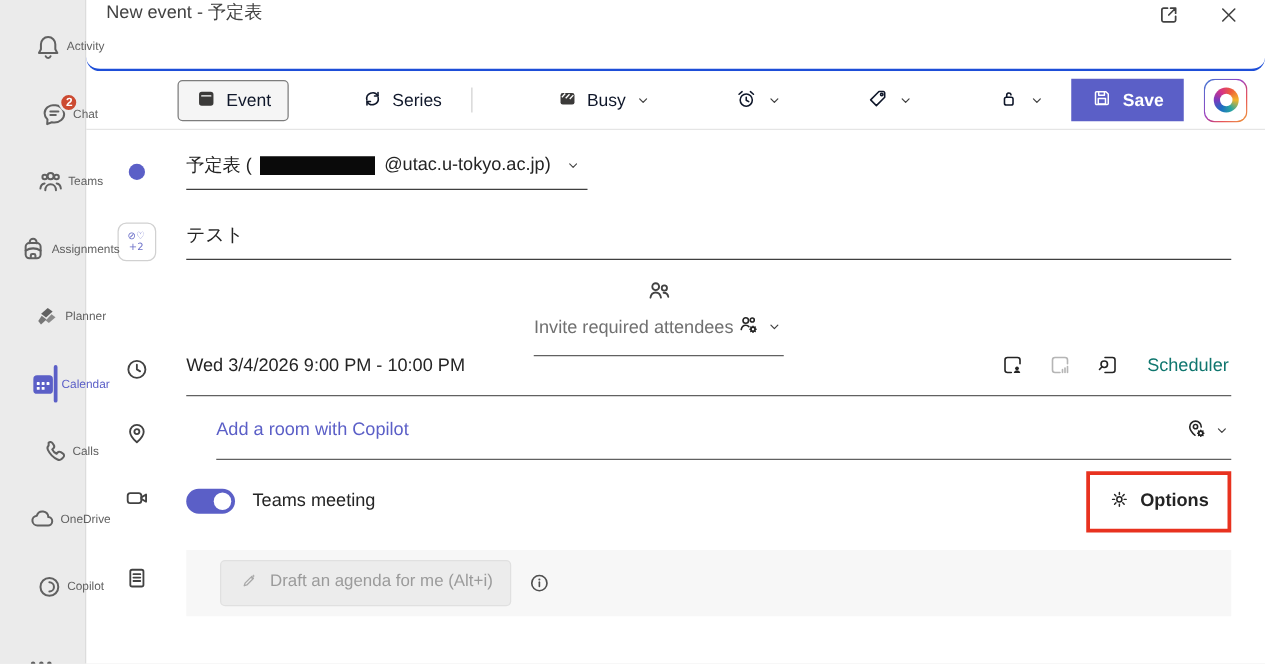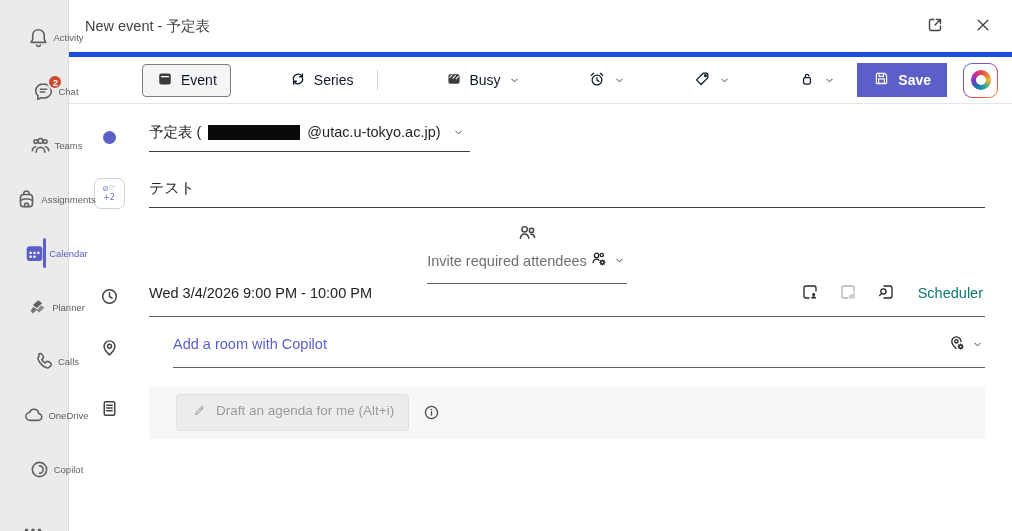--- a/index.html
+++ b/index.html
@@ -21,22 +21,22 @@
     width:3px; height:30px; border-radius:3px; background:#5b5fc7; }
   .badge { position:absolute; top:-5px; right:-8px; min-width:16px; height:16px;
     border-radius:9px; background:#cc4a31; color:#fff; font-size:9.5px; font-weight:bold;
     display:flex; align-items:center; justify-content:center; border:2px solid #ebebeb; }
   .more-dots { position:absolute; bottom:-7px; width:100%; text-align:center;
     color:#616161; font-size:13px; letter-spacing:2px; }
 
   
   .dialog { flex:1; background:#fff; display:flex; flex-direction:column;
     border-left:1px solid #dcdcdc; min-width:0; }
-  .dlg-head { height:57px; flex:none; display:flex; align-items:center;
-    padding:0 16px; border-bottom:5px solid #1d4ed8; }
+  .dlg-head { height:57px; flex:none; display:flex; 
+    padding:0 16px; border-bottom:2px solid #1d4ed8;border-radius:11px; }
   .dlg-title { font-size:14.5px; color:#424242; }
   .head-btn { background:none; border:none; color:#424242; cursor:pointer;
     width:26px; height:26px; display:flex; align-items:center; justify-content:center; }
   .head-btn svg { width:20px; height:20px; }
   .dlg-head .head-btn:first-of-type { margin-left:auto; margin-right:22px; }
 
   
   .toolbar { height:47px; flex:none; display:flex; align-items:center;
     padding:0 14px 0 29px; border-bottom:1px solid #e5e5e5; gap:4px; }
   .tb-btn { display:inline-flex; align-items:center; gap:7px; background:none;
@@ -154,42 +154,42 @@
       <span class="nic">
         <svg viewBox="0 0 20 20" fill="none" stroke="currentColor" stroke-width="1.4" stroke-linecap="round" stroke-linejoin="round">
             <path d="M7.6 5.8V5a2.4 2.4 0 0 1 4.8 0v.8"></path>
             <rect x="4.8" y="5.6" width="10.4" height="10.6" rx="2.6"></rect>
             <path d="M4.8 10.8c1.6-1 3.3-1.5 5.2-1.5s3.6.5 5.2 1.5"></path>
             <path d="M8.4 16v-1.8a1 1 0 0 1 1-1h1.2a1 1 0 0 1 1 1V16"></path>
           </svg>
       </span>
       <span class="nav-label">Assignments</span>
     </div>
+    <div class="nav-item">
+      <span class="nic">
+        <svg viewBox="0 0 20 20" fill="currentColor">
+            <path d="M10.6 3.8 14 6.3l-4.6 4.1-3.4-2.5z"></path>
+            <path d="M6.4 9.3 9.8 11.8 5.9 15.3 4 12.9z" opacity=".85"></path>
+            <path d="M13.2 8.1 16 10.2l-4.6 4.1-2.2-1.7z" opacity=".7"></path>
+          </svg>
+      </span>
+      <span class="nav-label">Planner</span>
+    </div>
     <div class="nav-item selected">
       <span class="nic">
         <svg viewBox="0 0 20 20" fill="currentColor">
             <rect x="3.2" y="3.6" width="13.6" height="13" rx="2.6"></rect>
             <rect x="5.6" y="8.4" width="2" height="2" fill="#fff" rx=".4"></rect>
             <rect x="9" y="8.4" width="2" height="2" fill="#fff" rx=".4"></rect>
             <rect x="12.4" y="8.4" width="2" height="2" fill="#fff" rx=".4"></rect>
             <rect x="5.6" y="11.8" width="2" height="2" fill="#fff" rx=".4"></rect>
             <rect x="9" y="11.8" width="2" height="2" fill="#fff" rx=".4"></rect>
           </svg>
       </span>
       <span class="nav-label">Calendar</span>
-    </div>
-    <div class="nav-item">
-      <span class="nic">
-        <svg viewBox="0 0 20 20" fill="currentColor">
-            <path d="M10.6 3.8 14 6.3l-4.6 4.1-3.4-2.5z"></path>
-            <path d="M6.4 9.3 9.8 11.8 5.9 15.3 4 12.9z" opacity=".85"></path>
-            <path d="M13.2 8.1 16 10.2l-4.6 4.1-2.2-1.7z" opacity=".7"></path>
-          </svg>
-      </span>
-      <span class="nav-label">Planner</span>
     </div>
     <div class="nav-item">
       <span class="nic">
         <svg viewBox="0 0 20 20" fill="none" stroke="currentColor" stroke-width="1.4" stroke-linecap="round" stroke-linejoin="round">
             <path d="M6 3.6c.8-.8 2-.7 2.6.2l1 1.5c.5.8.3 1.8-.4 2.4l-.7.6c.6 1.3 1.7 2.4 3 3l.6-.7c.6-.7 1.6-.9 2.4-.4l1.5 1c.9.6 1 1.8.2 2.6l-1 1c-.8.8-2 1-3 .5-2.8-1.3-5.4-3.9-6.7-6.7-.5-1-.3-2.2.5-3z"></path>
           </svg>
       </span>
       <span class="nav-label">Calls</span>
     </div>
     <div class="nav-item">
@@ -441,20 +441,43 @@
                   </svg>
               </span>
               <svg class="chev" viewBox="0 0 20 20" fill="none" stroke="currentColor" stroke-width="1.8" stroke-linecap="round" stroke-linejoin="round">
                   <path d="M5 7.5l5 5 5-5"></path>
                 </svg>
             </button>
           </div>
         </div>
       </div>
 
+      <div class="row r6">
+        <div class="gutter">
+          <span>
+            <svg viewBox="0 0 20 20" fill="none" stroke="currentColor" stroke-width="1.4" stroke-linecap="round" stroke-linejoin="round" width="21" height="21">
+                <rect x="3" y="6.2" width="10.4" height="7.6" rx="2"></rect>
+                <path d="M13.4 9.4l3.6-2.1v5.4l-3.6-2.1z"></path>
+              </svg>
+          </span>
+        </div>
+        <button class="toggle"></button>
+        <span class="tm-label">Teams meeting</span>
+        <div class="opts-wrap">
+          <button class="opts-btn">
+            <span>
+              <svg viewBox="0 0 20 20" fill="none" stroke="currentColor" stroke-width="1.4" stroke-linecap="round" stroke-linejoin="round">
+                  <circle cx="10" cy="10" r="2.4"></circle>
+                  <path d="M10 3.6v1.9M10 14.5v1.9M3.6 10h1.9M14.5 10h1.9M5.5 5.5l1.3 1.3M13.2 13.2l1.3 1.3M14.5 5.5l-1.3 1.3M6.8 13.2l-1.3 1.3"></path>
+                </svg>
+            </span>
+            <span>Options</span>
+          </button>
+        </div>
+      </div>
 
       <div class="row r7">
         <div class="gutter">
           <span>
             <svg viewBox="0 0 20 20" fill="none" stroke="currentColor" stroke-width="1.4" stroke-linecap="round" stroke-linejoin="round" width="21" height="21">
                 <rect x="5" y="3.6" width="10" height="12.8" rx="1.4"></rect>
                 <path d="M7.4 7h5.2M7.4 9.6h5.2M7.4 12.2h5.2"></path>
               </svg>
           </span>
         </div>

